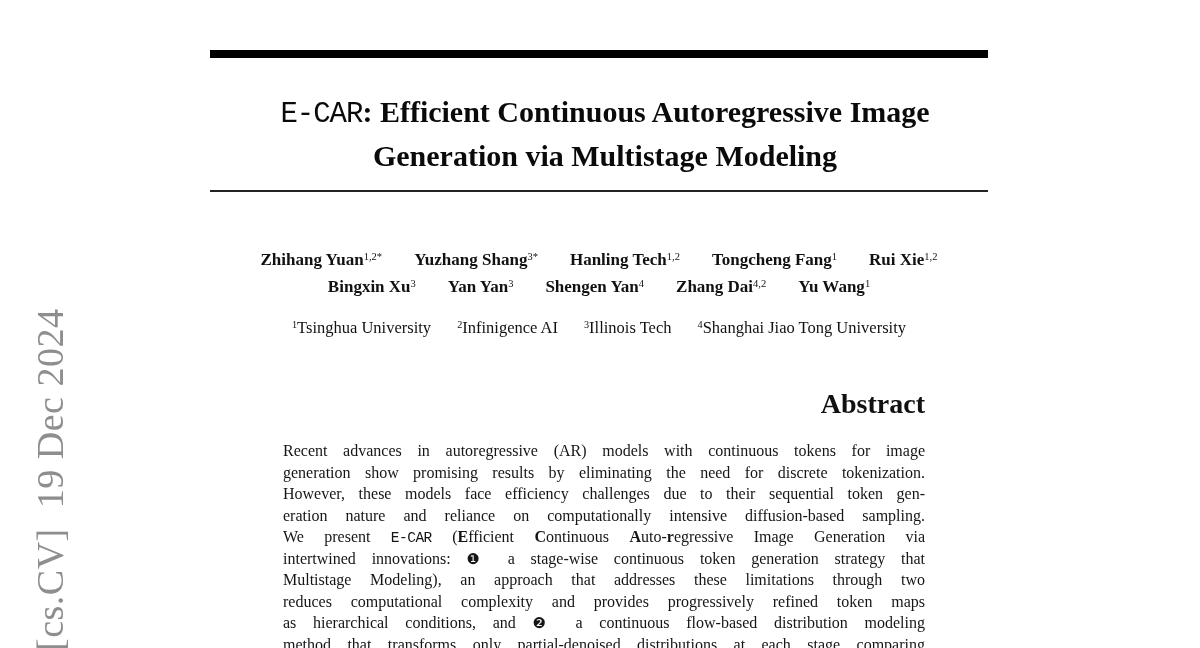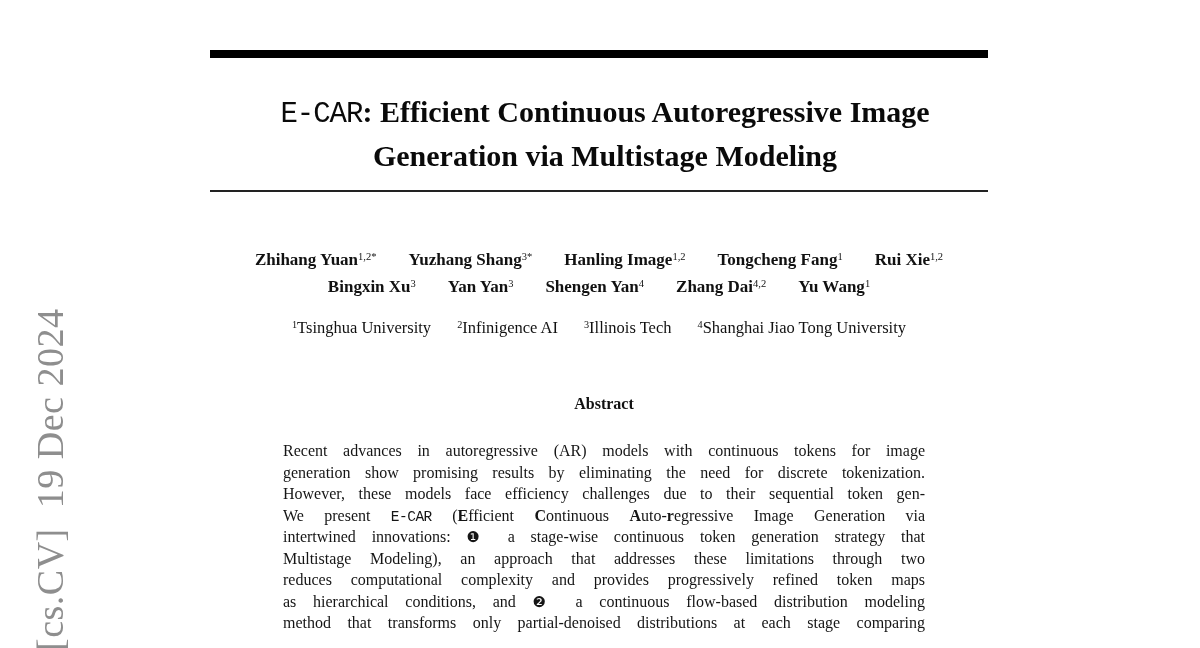--- a/index.html
+++ b/index.html
@@ -78,22 +78,22 @@
     text-align: center;
     font-size: 16.5px;
     line-height: 27px;
     white-space: nowrap;
   }
   .affil { margin: 5px 13px; }
 
   .abstract-heading {
     position: absolute;
     left: 283px; top: 390px; width: 642px;
-    text-align: center;
-    font-size: 16px;
+    text-align: right;
+    font-size: 28px;
     font-weight: bold;
     line-height: 28px;
   }
 
   .abstract {
     position: absolute;
     left: 283px; top: 440px; width: 642px;
     font-size: 16px;
     line-height: 21.5px;
     color: #151515;
@@ -125,32 +125,33 @@
 
   <div class="rule thick"></div>
 
   <h1 class="title">
       <span class="line"><span class="mono-title">E-CAR</span><span>: Efficient Continuous Autoregressive Image</span></span>
       <span class="line">Generation via Multistage Modeling</span>
     </h1>
 
   <div class="rule thin"></div>
 
-  <div class="authors row1"><span class="author"><span>Zhihang Yuan</span><sup>1,2*</sup></span><span class="author"><span>Yuzhang Shang</span><sup>3*</sup></span><span class="author"><span>Hanling Image</span><sup>1,2</sup></span><span class="author"><span>Tongcheng Fang</span><sup>1</sup></span><span class="author"><span>Rui Xie</span><sup>1,2</sup></span></div>
+  <div class="authors row1"><span class="author"><span>Zhihang Yuan</span><sup>1,2*</sup></span><span class="author"><span>Yuzhang Shang</span><sup>3*</sup></span><span class="author"><span>Hanling Tech</span><sup>1,2</sup></span><span class="author"><span>Tongcheng Fang</span><sup>1</sup></span><span class="author"><span>Rui Xie</span><sup>1,2</sup></span></div>
 
   <div class="authors row2"><span class="author"><span>Bingxin Xu</span><sup>3</sup></span><span class="author"><span>Yan Yan</span><sup>3</sup></span><span class="author"><span>Shengen Yan</span><sup>4</sup></span><span class="author"><span>Zhang Dai</span><sup>4,2</sup></span><span class="author"><span>Yu Wang</span><sup>1</sup></span></div>
 
   <div class="affiliations"><span class="affil"><sup>1</sup><span>Tsinghua University</span></span><span class="affil"><sup>2</sup><span>Infinigence AI</span></span><span class="affil"><sup>3</sup><span>Illinois Tech</span></span><span class="affil"><sup>4</sup><span>Shanghai Jiao Tong University</span></span></div>
 
   <div class="abstract-heading">Abstract</div>
 
   <div class="abstract">
     <div class="aline">Recent advances in autoregressive (AR) models with continuous tokens for image</div>
     <div class="aline">generation show promising results by eliminating the need for discrete tokenization.</div>
     <div class="aline">However, these models face efficiency challenges due to their sequential token gen-</div>
+    <div class="aline">eration nature and reliance on computationally intensive diffusion-based sampling.</div>
     <div class="aline"><span>We present </span><span class="mono-abs">E-CAR</span><span> (</span><span class="b">E</span><span>fficient </span><span class="b">C</span><span>ontinuous </span><span class="b">A</span><span>uto-</span><span class="b">r</span><span>egressive Image Generation via</span></div>
     <div class="aline"><span>intertwined innovations: </span><span class="marker">❶</span><span> a stage-wise continuous token generation strategy that</span></div>
     <div class="aline">Multistage Modeling), an approach that addresses these limitations through two</div>
     <div class="aline">reduces computational complexity and provides progressively refined token maps</div>
     <div class="aline"><span>as hierarchical conditions, and </span><span class="marker">❷</span><span> a continuous flow-based distribution modeling</span></div>
     <div class="aline">method that transforms only partial-denoised distributions at each stage comparing</div>
   </div>
 
 </div>
 

